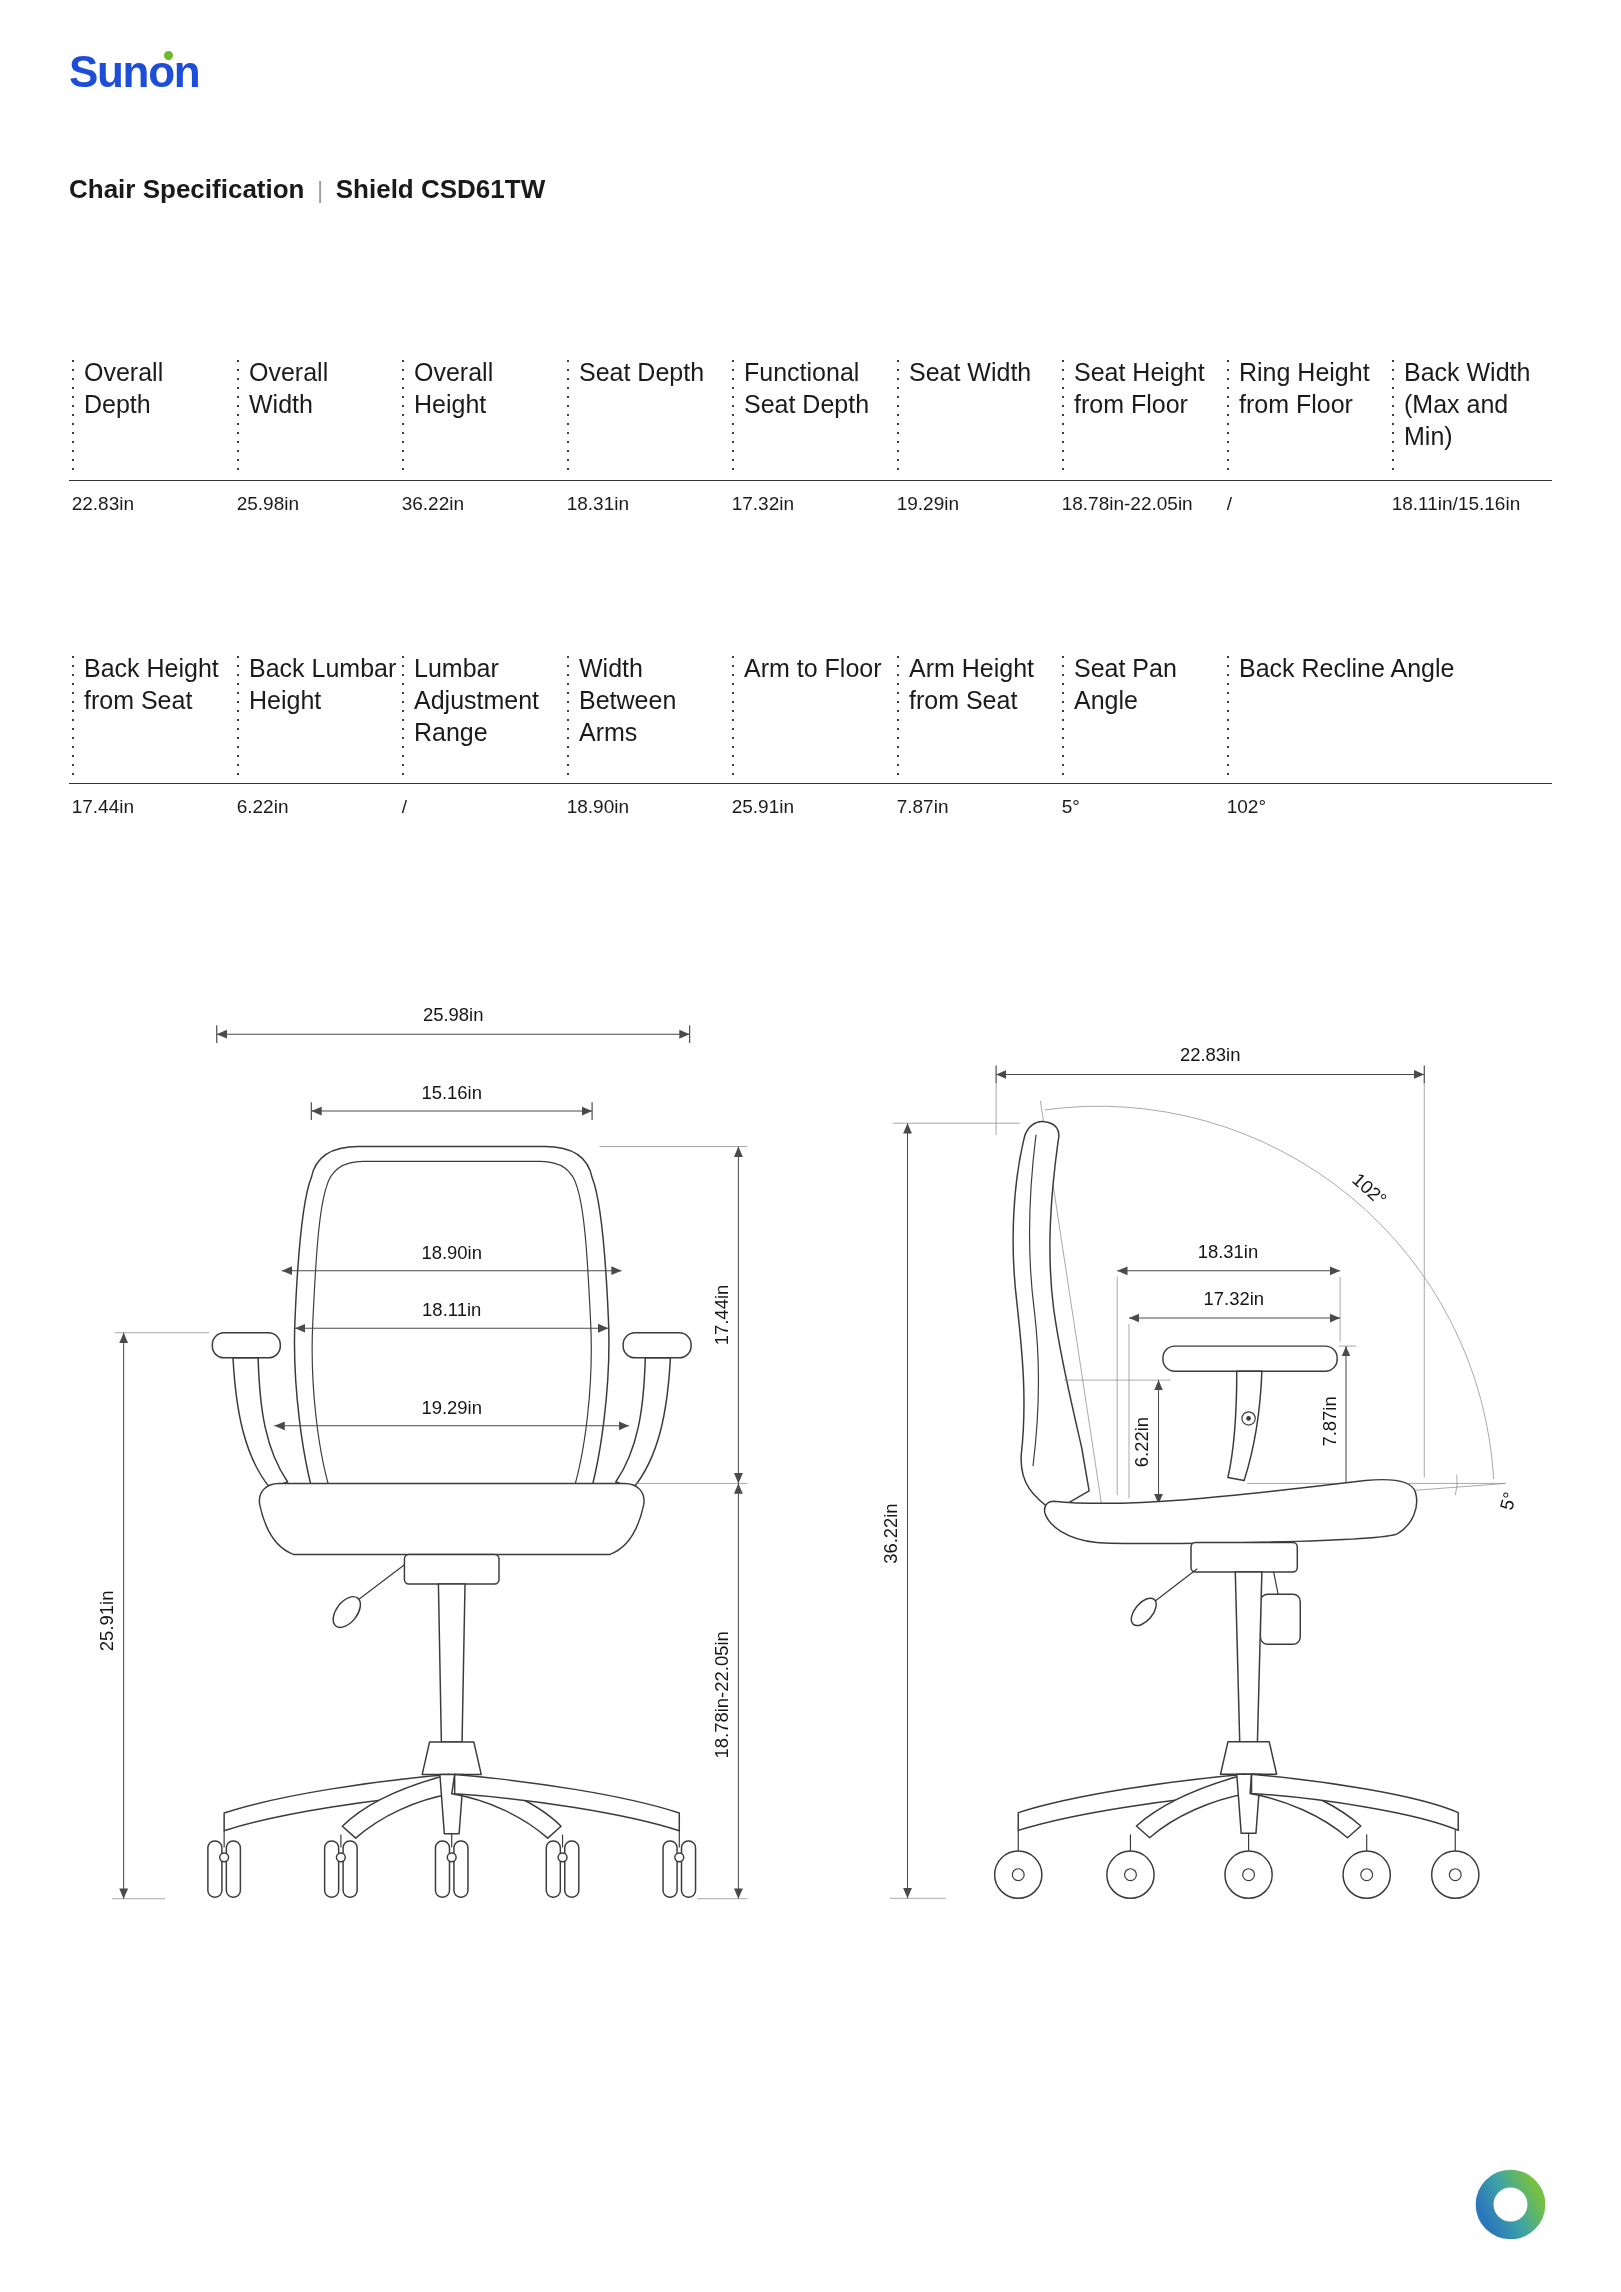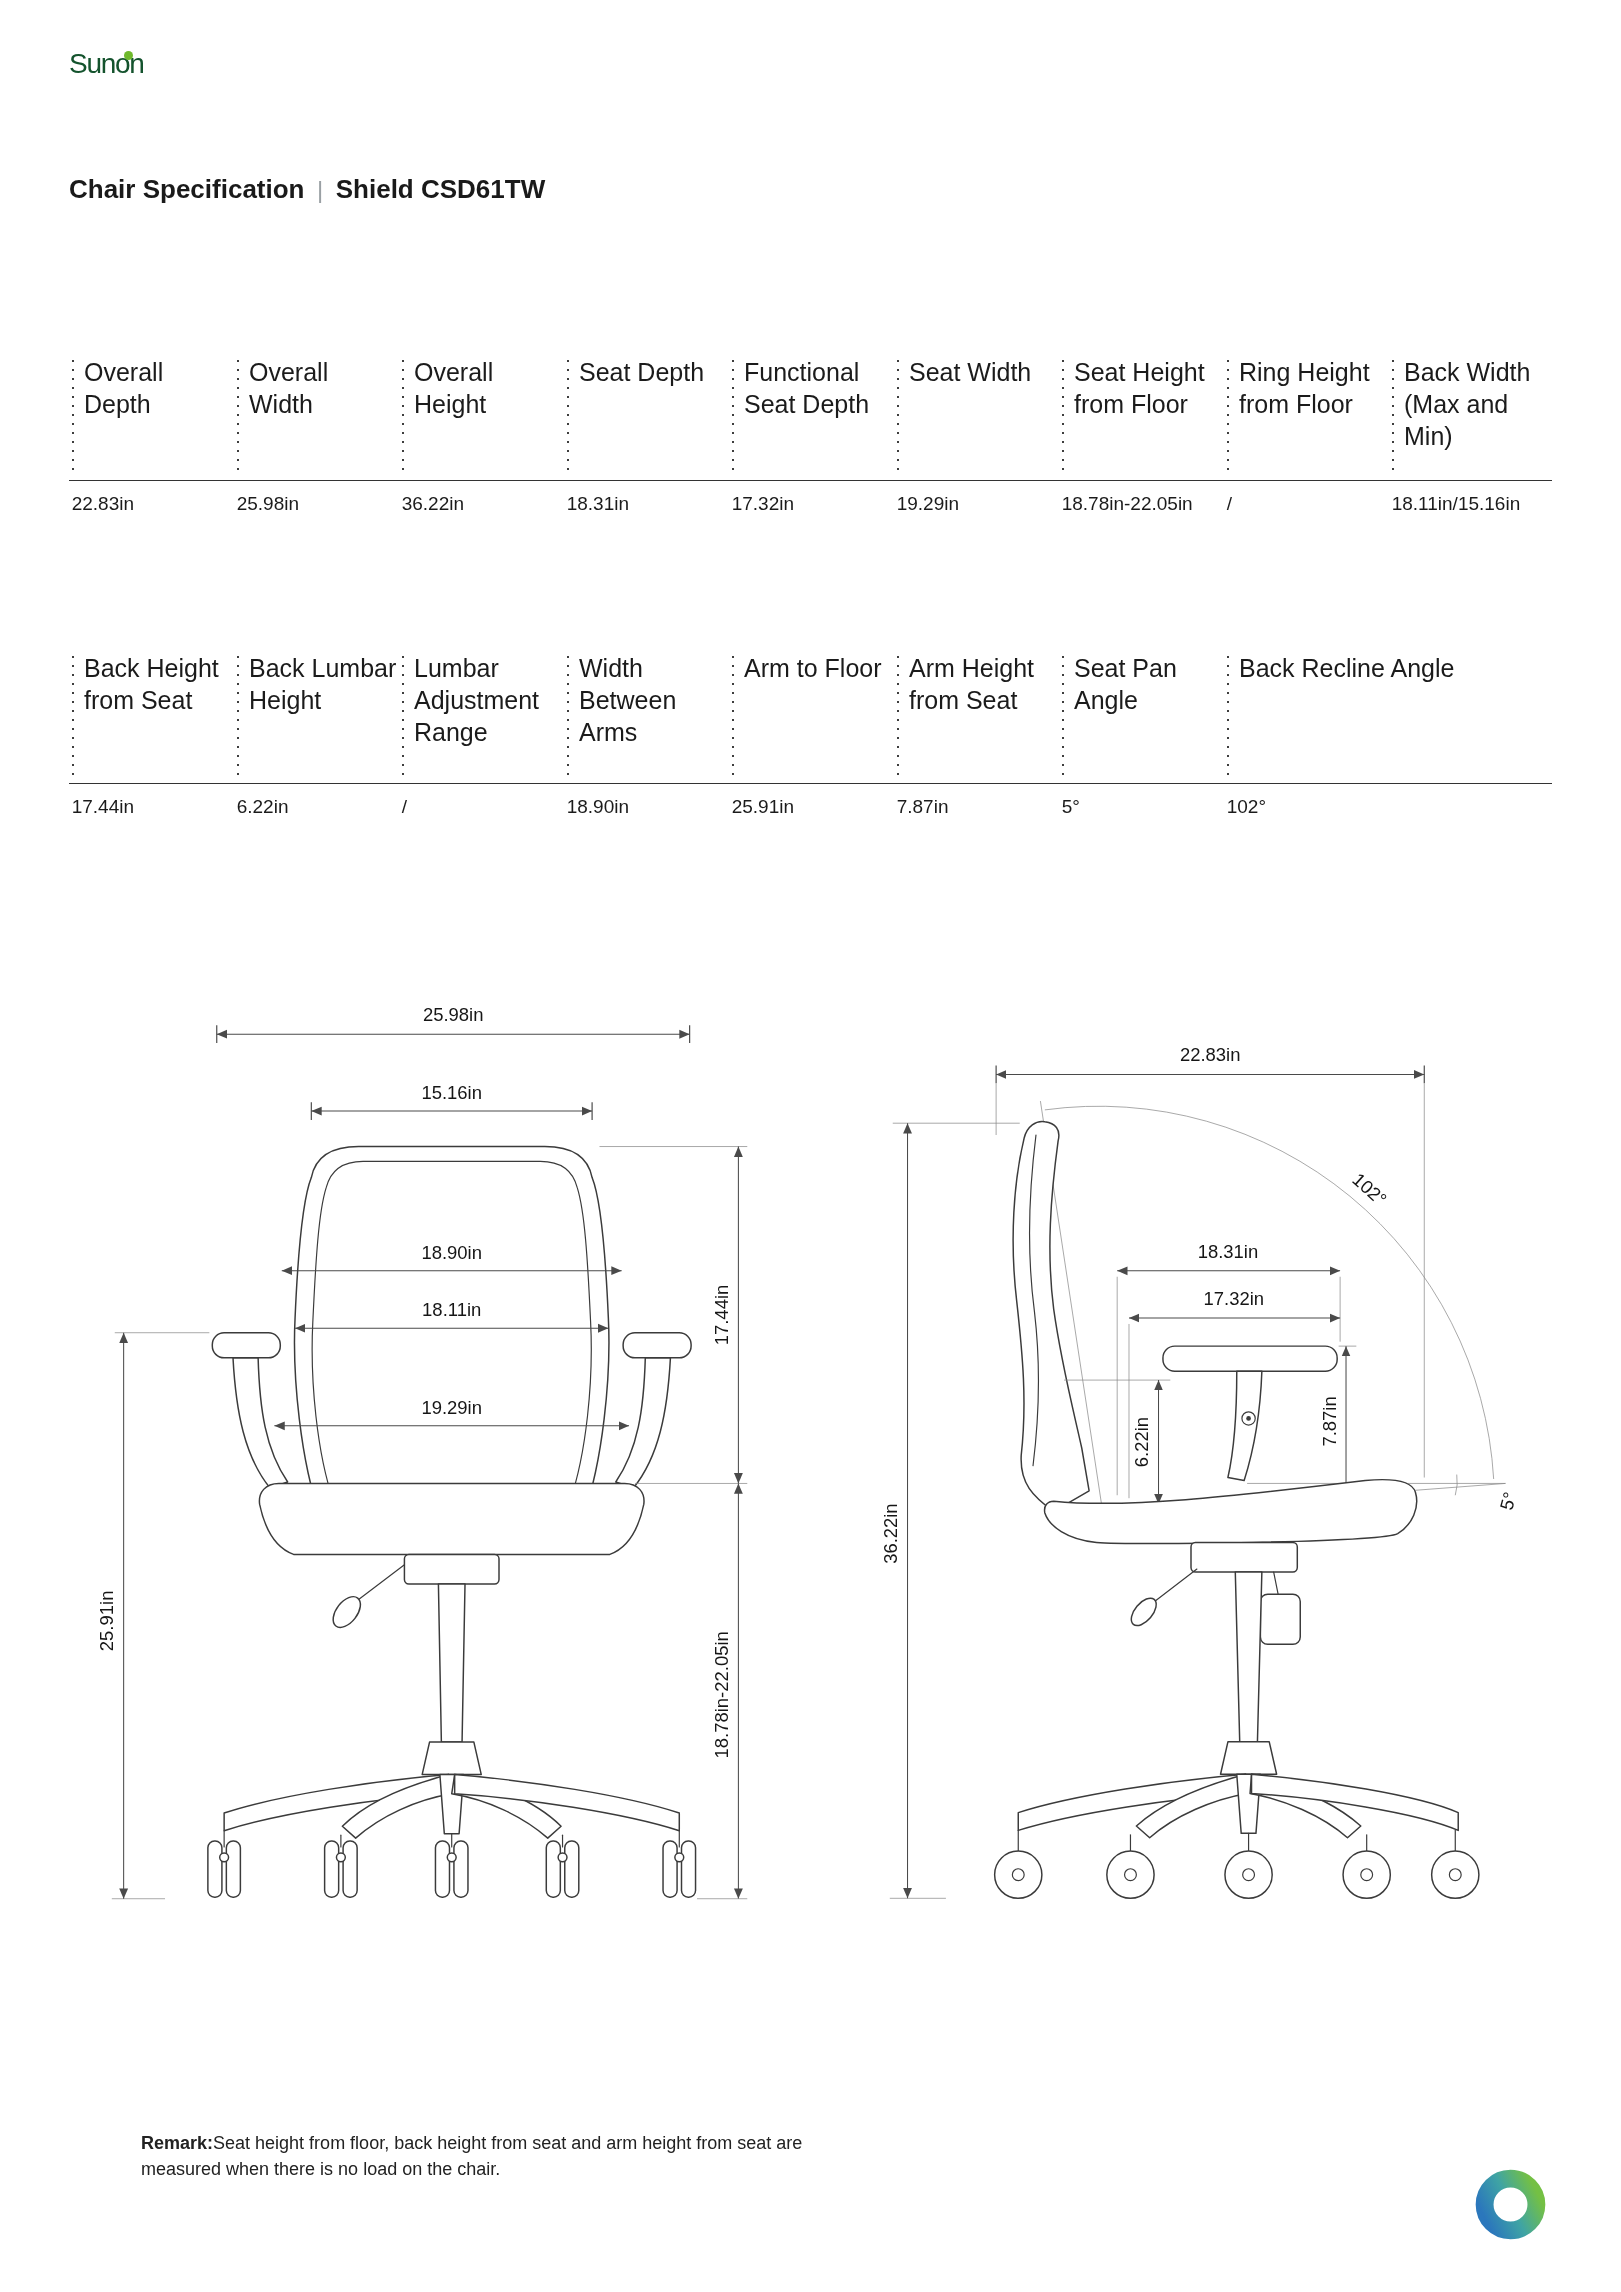--- a/index.html
+++ b/index.html
@@ -1,20 +1,20 @@
 <!DOCTYPE html>
 <html style="font-size:14.3px"><head>
 <meta charset="utf-8">
 <style>
   html,body{margin:0;padding:0;background:#fff;}
   body{font-family:"Liberation Sans","DejaVu Sans",sans-serif;color:#1b1b1b;}
   .page{position:relative;width:1621px;height:2293px;background:#fff;overflow:hidden;}
 
   
-  .logo{position:absolute;left:69px;top:50px;font-size:28px;font-weight:400;color:#14532d;letter-spacing:-1.3px;line-height:1;}
+  .logo{position:absolute;left:69px;top:50px;font-size:44px;font-weight:700;color:#1d4ed8;letter-spacing:-1.3px;line-height:1;}
   .logo .o{position:relative;display:inline-block;}
   .logo .o .dot{position:absolute;top:0.9px;left:62%;width:9px;height:9px;border-radius:50%;background:#6fb92c;}
 
   
   .title{position:absolute;left:69px;top:174px;display:flex;align-items:center;gap:12.5px;font-size:26px;color:#1a1a1a;}
   .title .t{font-weight:700;}
   .title .sep{color:#9aa0a4;font-weight:300;font-size:24px;}
 
   
   .spec{position:absolute;left:69px;width:1483px;}
@@ -351,21 +351,20 @@
           <circle class="chrl" cx="331" cy="609" r="4"></circle>
         </g>
       <g>
           <line class="chrl" x1="391" y1="579" x2="391" y2="595"></line>
           <circle class="chr" cx="391" cy="609" r="16"></circle>
           <circle class="chrl" cx="391" cy="609" r="4"></circle>
         </g>
     </g>
   </svg>
 
-  <p class="remark"><b>Remark:</b><span>Seat height from floor, back height from seat and arm height from seat are measured when there is no load on the chair.</span></p>
 
   <svg class="ring" viewBox="0 0 84 84">
     <defs>
       <linearGradient id="ringg" x1="0" y1="0.75" x2="1" y2="0.25">
         <stop offset="0" stop-color="#2b77bc"></stop>
         <stop offset="0.5" stop-color="#3fa4a4"></stop>
         <stop offset="1" stop-color="#74c044"></stop>
       </linearGradient>
     </defs>
     <circle cx="42" cy="42" r="29" fill="none" stroke="url(#ringg)" stroke-width="20"></circle>

